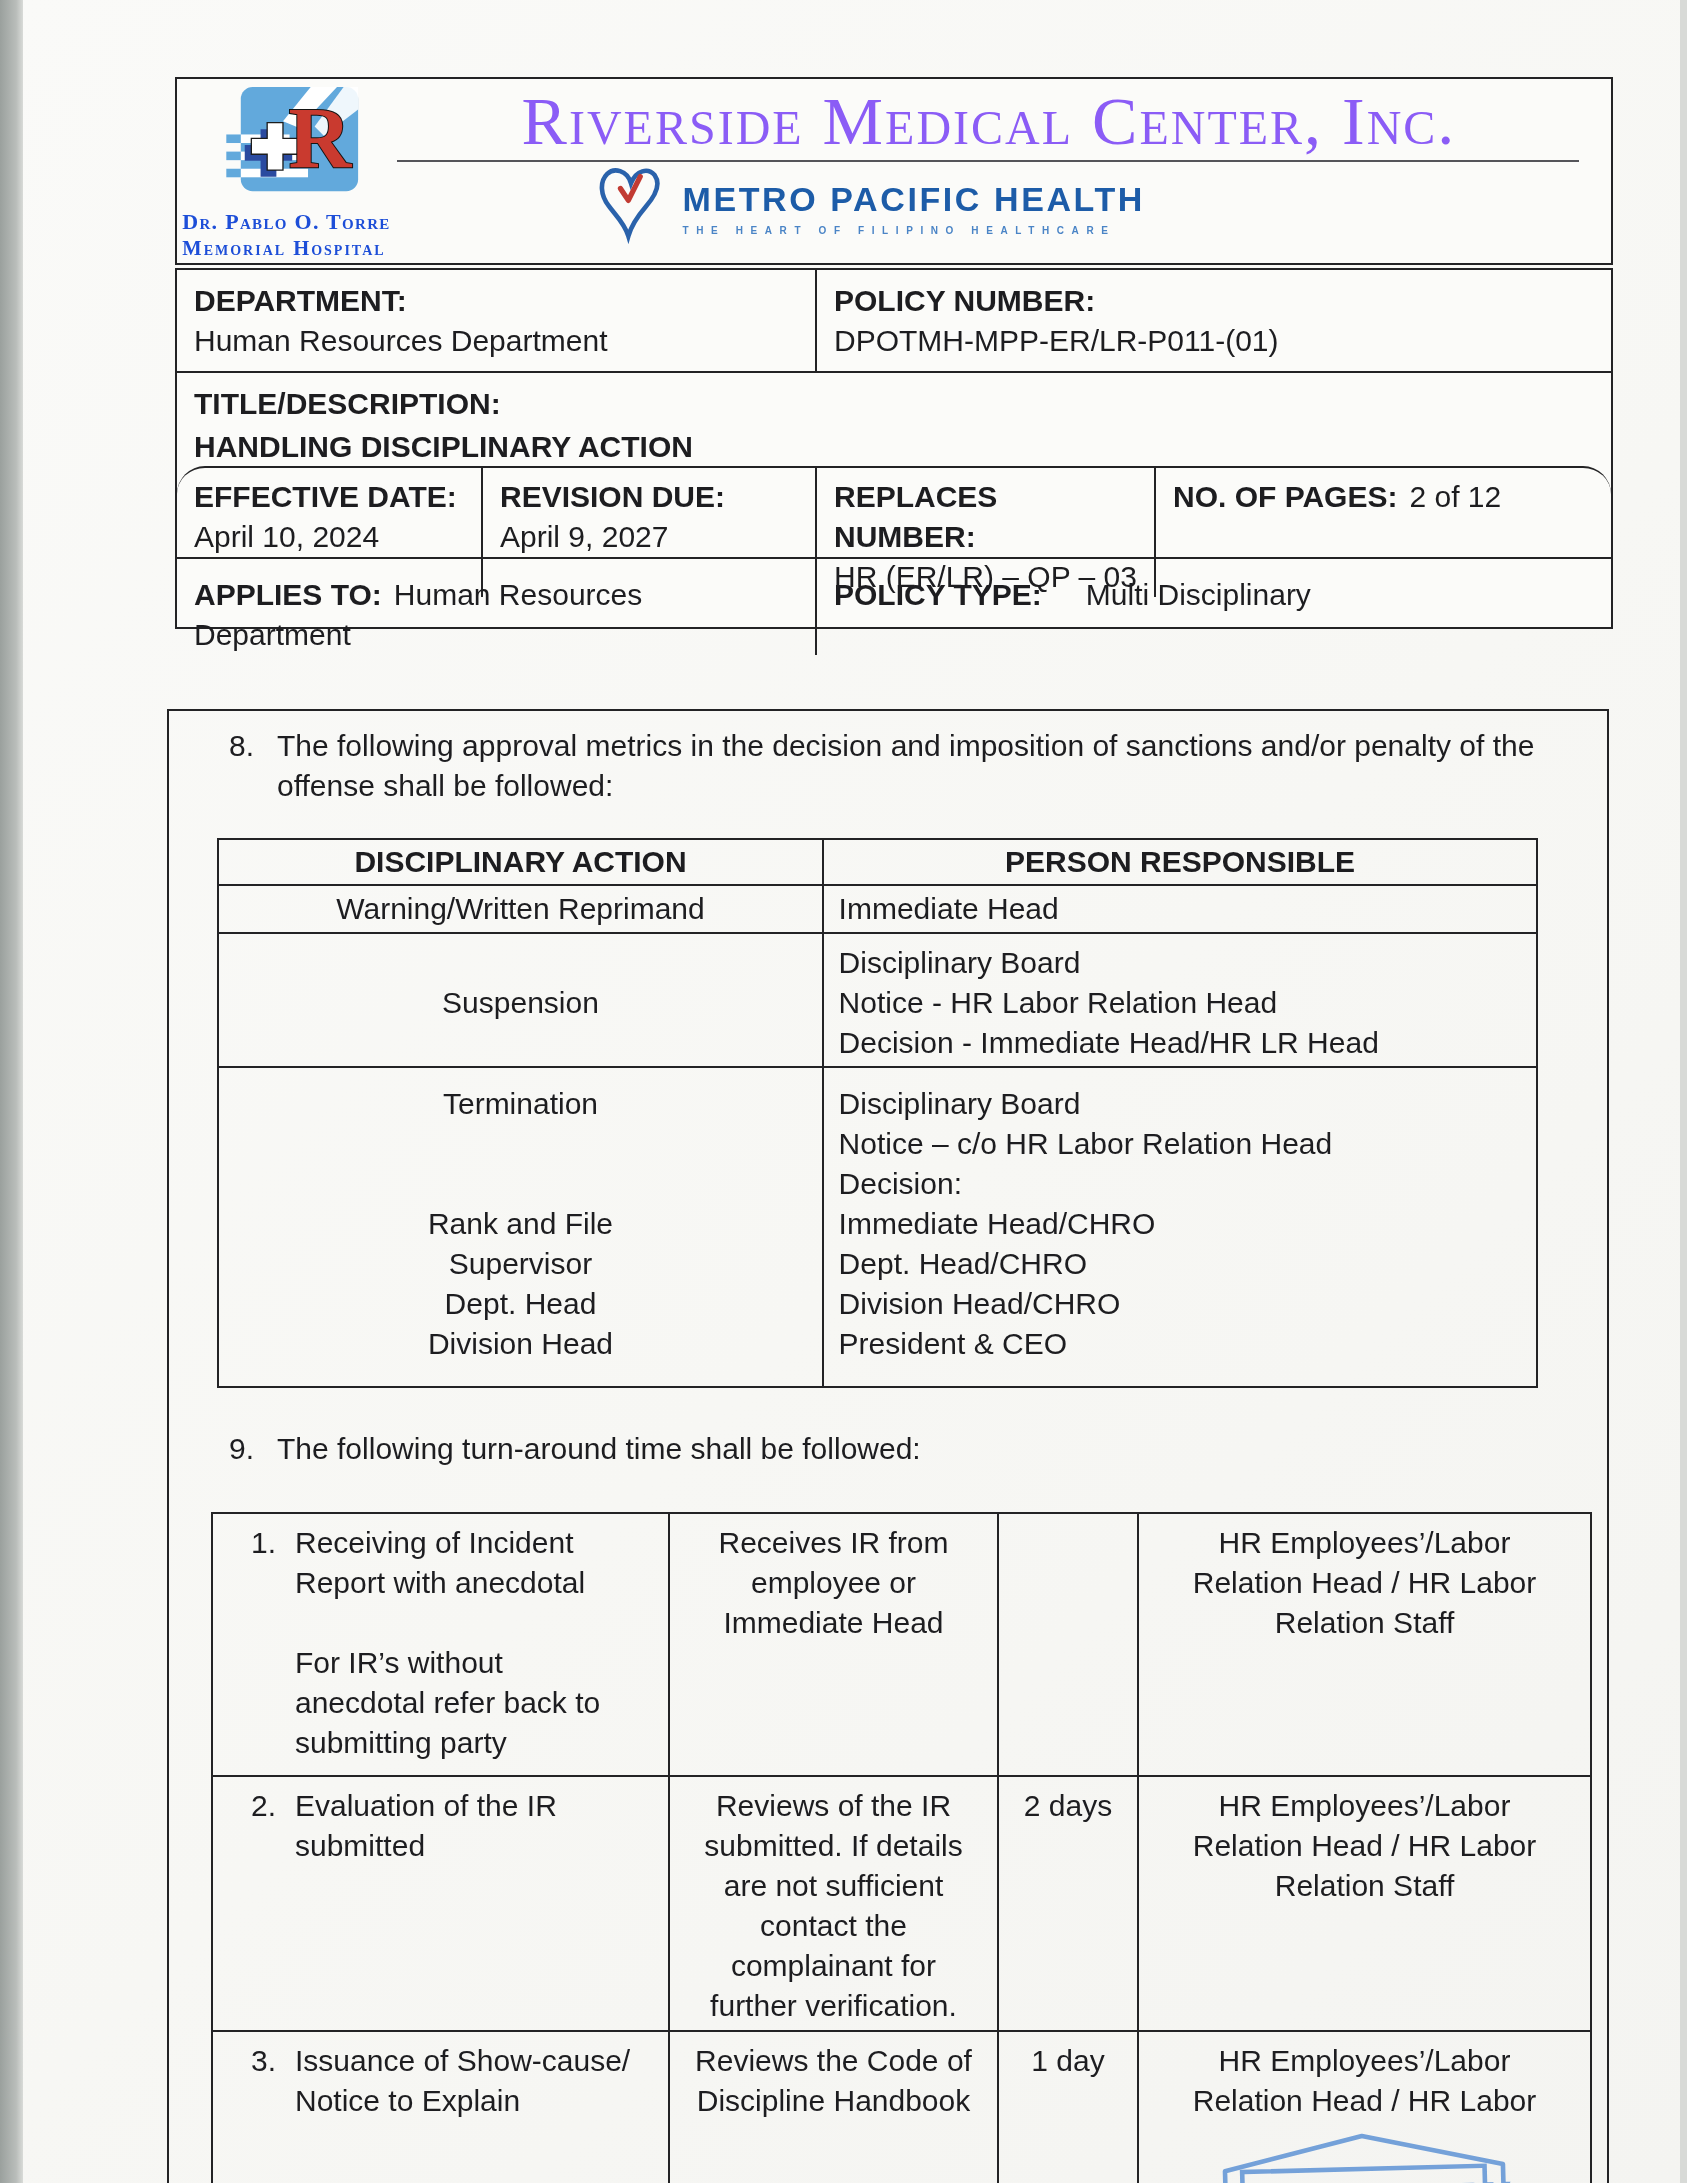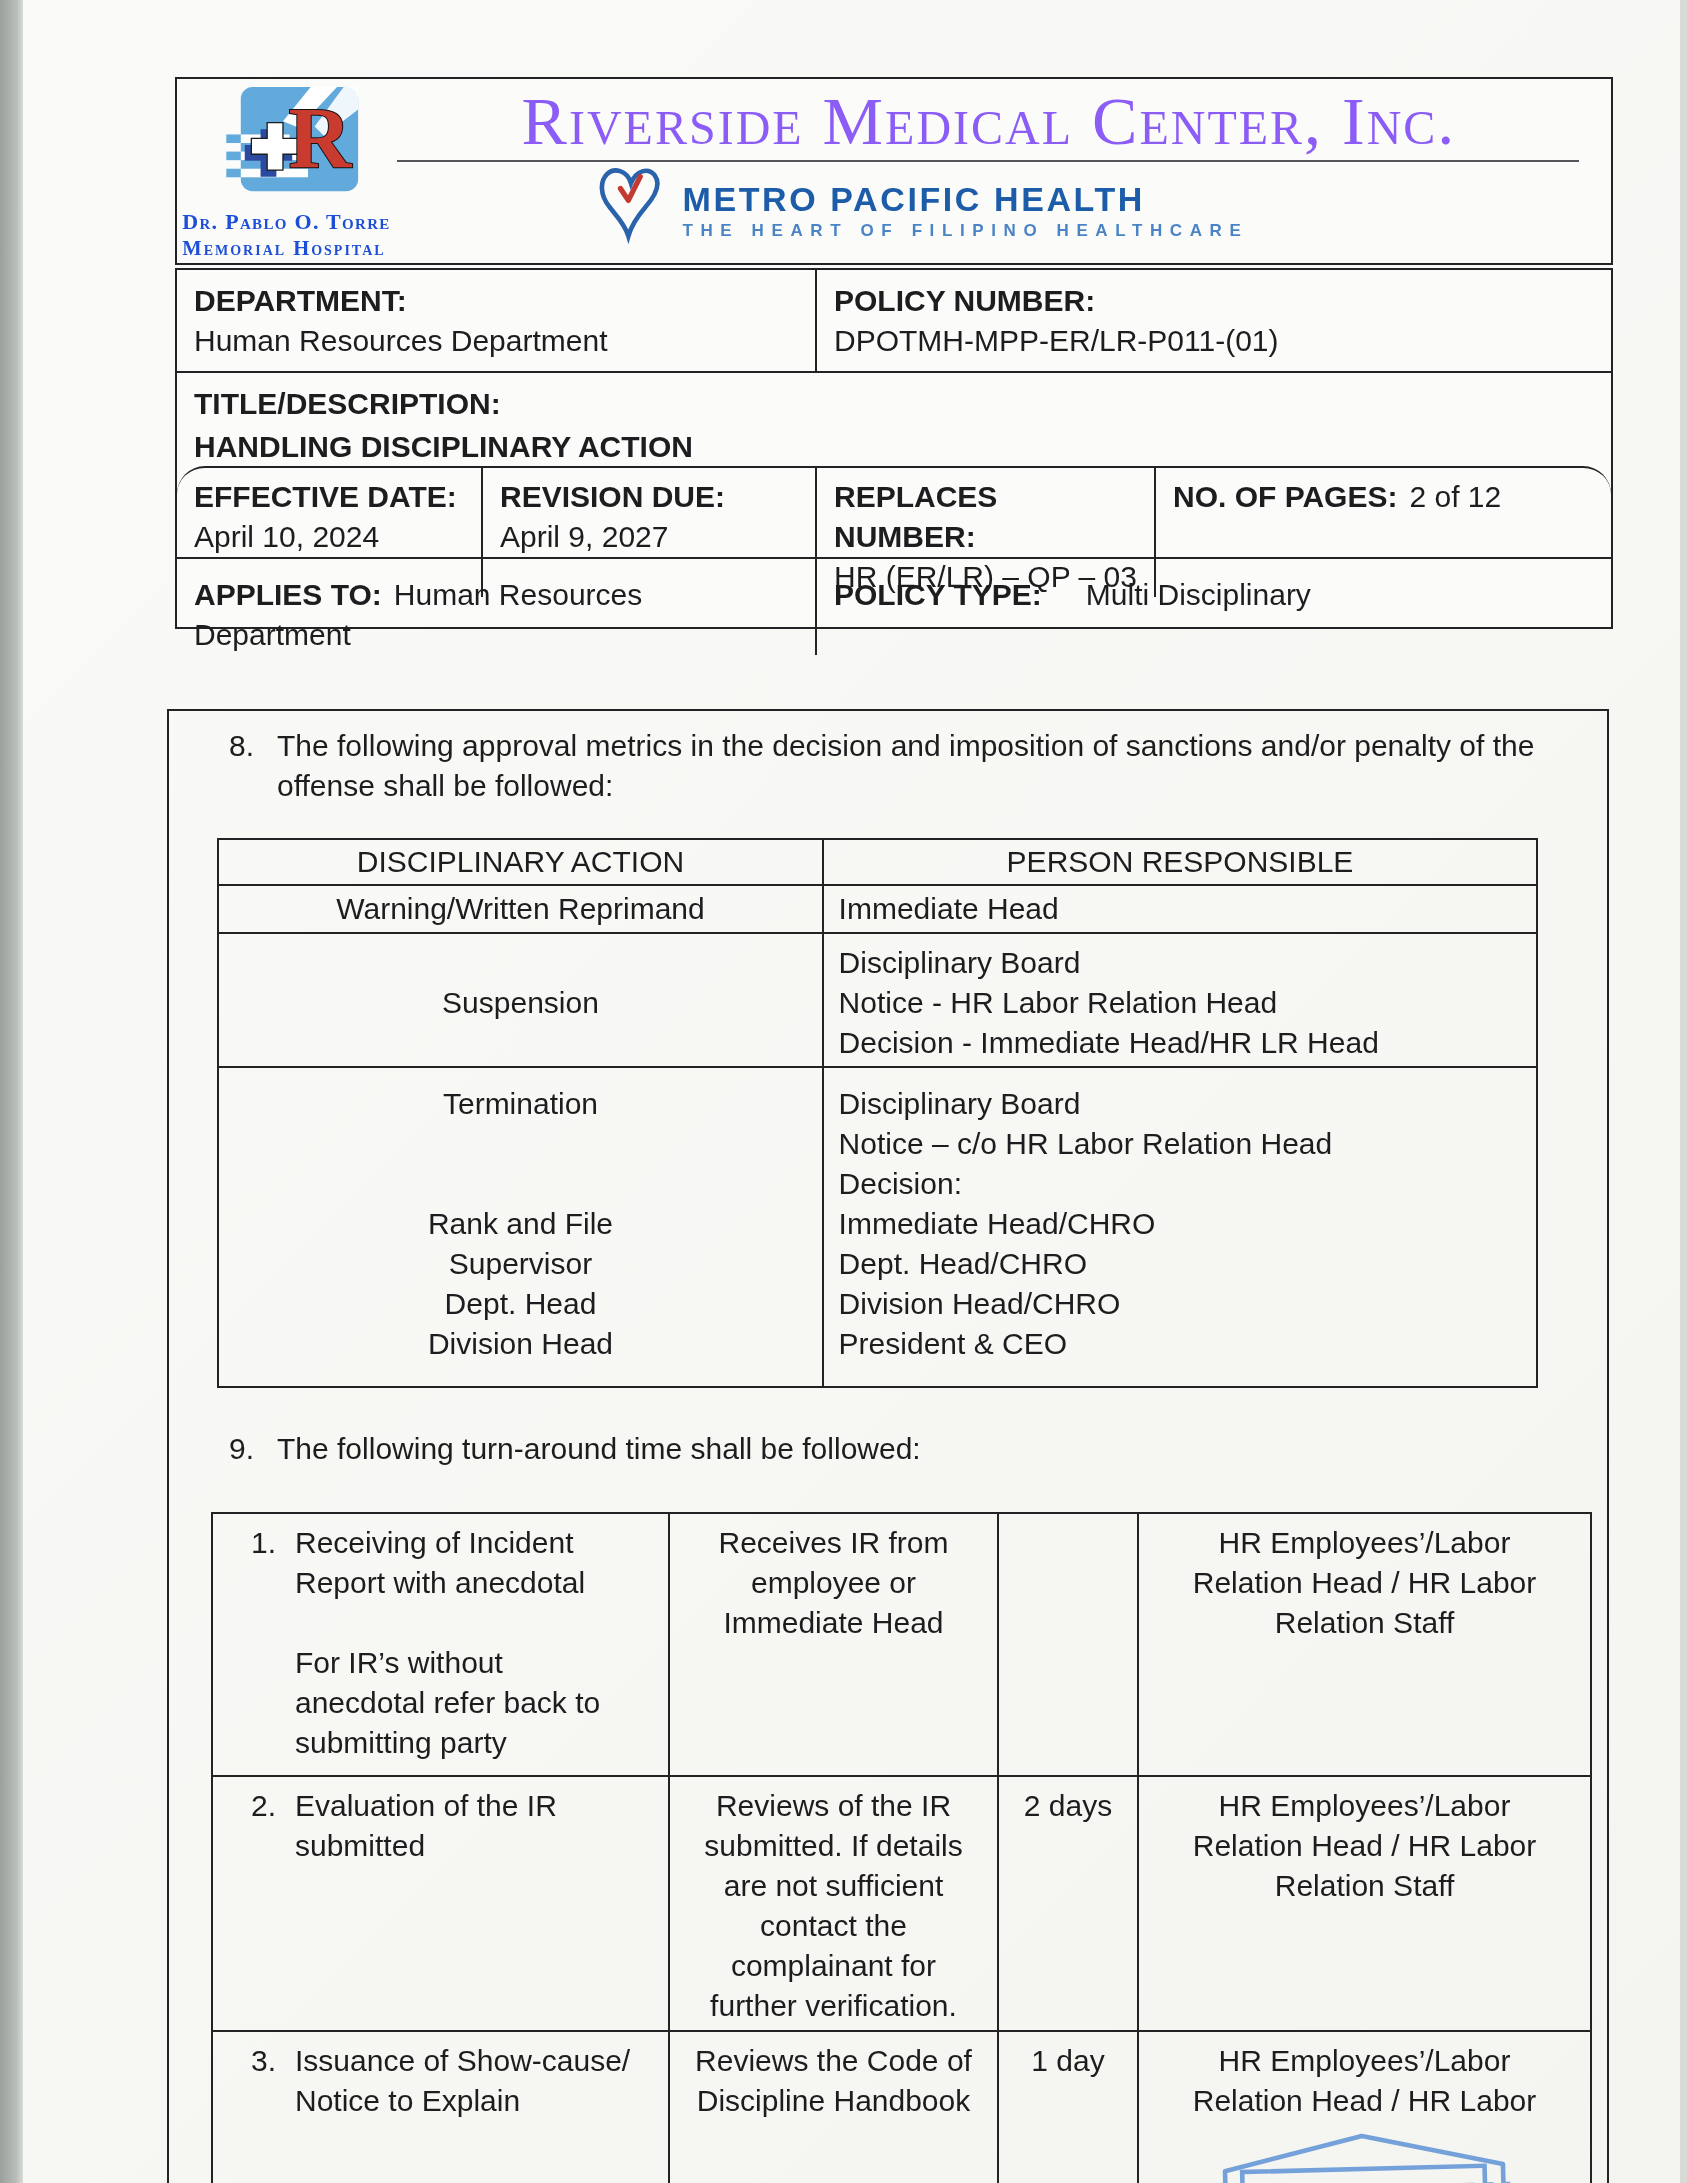--- a/index.html
+++ b/index.html
@@ -26,21 +26,21 @@
   .hospital-name .l1{font-size:22px;line-height:26.5px;letter-spacing:1.3px;font-weight:600;}
   .hospital-name .l2{font-size:20.5px;line-height:25px;letter-spacing:2px;font-weight:600;}
   .company-title{position:absolute;left:210px;top:2.6px;width:1204px;text-align:center;
     font-family:"Liberation Serif","DejaVu Serif",serif;font-variant:small-caps;
     font-size:68px;line-height:78px;letter-spacing:2px;color:#8b5cf6;white-space:nowrap;}
   .header-divider{position:absolute;left:220px;top:81px;width:1182px;height:2px;background:#55555a;}
   .mph{position:absolute;left:421px;top:87px;display:flex;align-items:flex-start;}
   .mph-heart{margin-right:18.5px;}
   .mph-name{font-size:34px;line-height:37px;font-weight:bold;letter-spacing:2.6px;
     color:var(--color-mph_blue,#1d5ca8);margin-top:14.6px;}
-  .mph-tagline{font-size:17px;line-height:16px;font-weight:bold;letter-spacing:7.6px;
+  .mph-tagline{font-size:10px;line-height:16px;font-weight:bold;letter-spacing:7.6px;
     color:var(--color-mph_light_blue,#4a84c6);margin-top:5.3px;}
 
   
   .info-table{position:absolute;left:175px;top:268px;width:1438px;
     border:2.6px solid #232325;box-sizing:border-box;background:#fbfbf9;}
   .irow{display:grid;box-sizing:border-box;}
   .irow + .irow{border-top:2.6px solid #232325;}
   .icell{box-sizing:border-box;padding:10.6px 17px 0 17px;}
   .icell + .icell{border-left:2.6px solid #232325;}
   .r1{grid-template-columns:638px 1fr;height:101px;}
@@ -66,21 +66,21 @@
 
   .lines{white-space:pre-line;}
 
   
   .t1{position:absolute;left:48px;top:127px;width:1321px;border:2.6px solid #232325;box-sizing:border-box;}
   .t1 .trow{display:grid;grid-template-columns:603px 1fr;box-sizing:border-box;}
   .t1 .trow + .trow{border-top:2.6px solid #232325;}
   .t1 .tcell{box-sizing:border-box;}
   .t1 .tcell + .tcell{border-left:2.6px solid #232325;}
   .t1 .hrow{height:44px;}
-  .t1 .hcell{display:flex;align-items:center;justify-content:center;font-weight:normal;}
+  .t1 .hcell{display:flex;align-items:center;justify-content:center;font-weight:bold;}
   .t1 .rowA{height:48px;}
   .t1 .rowB{height:134px;}
   .t1 .rowC{height:320px;}
   .t1 .c-center{display:flex;align-items:center;justify-content:center;text-align:center;}
   .t1 .c-left{display:flex;align-items:center;padding-left:14.6px;}
   .t1 .c-top-center{text-align:center;padding-top:16px;}
   .t1 .c-top-left{padding-left:14.6px;padding-top:16px;}
   .t1 .rowB .c-left{padding-top:9.3px;padding-bottom:9.3px;align-items:flex-start;}
   .t1 .rowB .c-action{display:flex;align-items:center;justify-content:center;}
 

